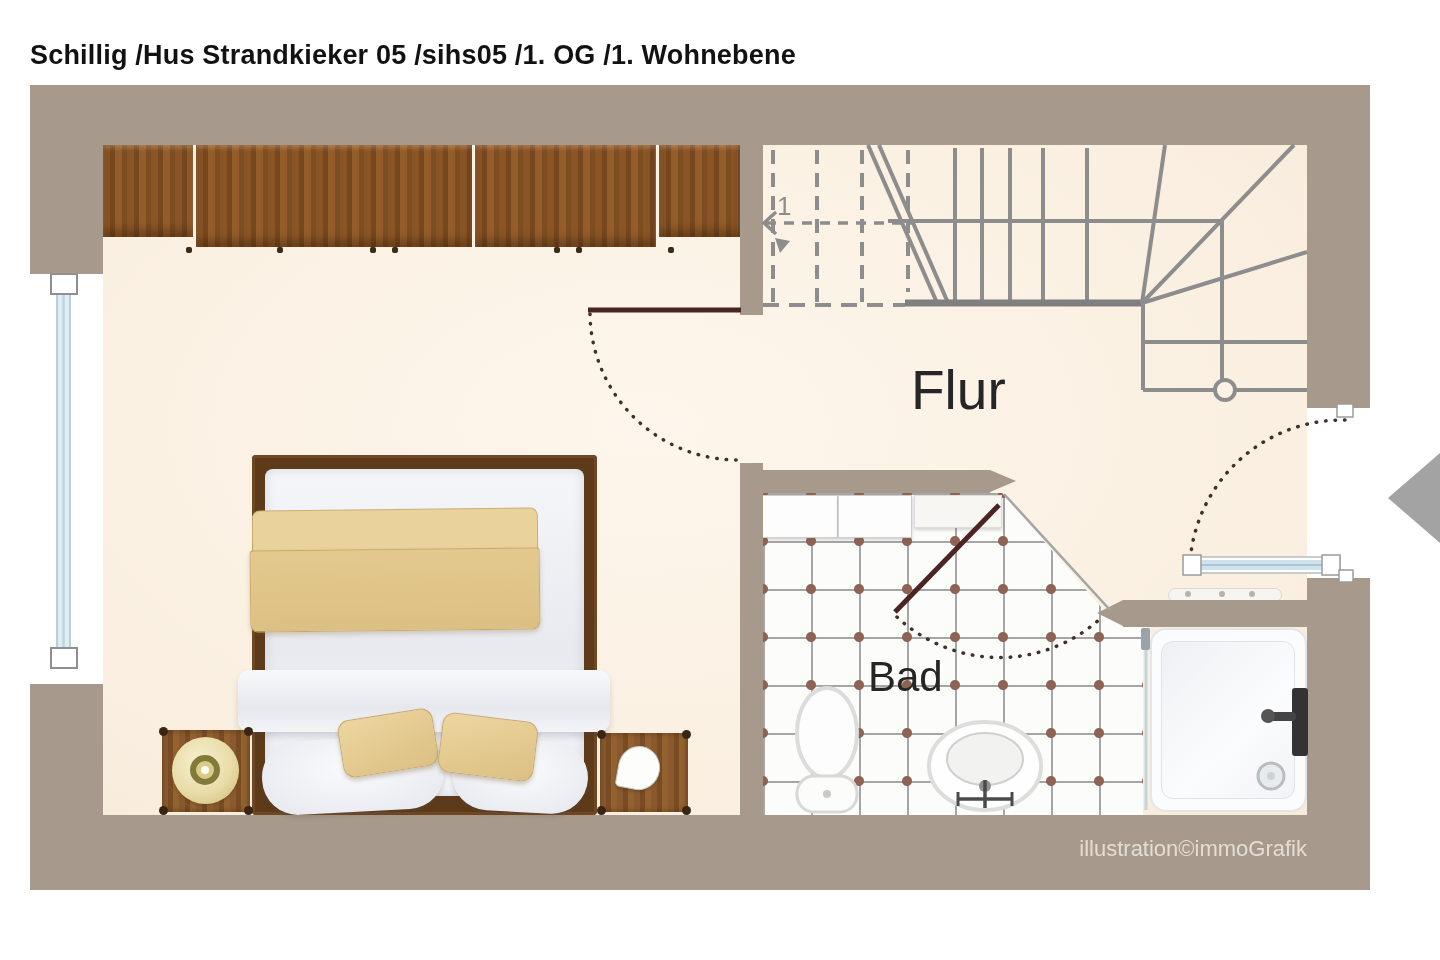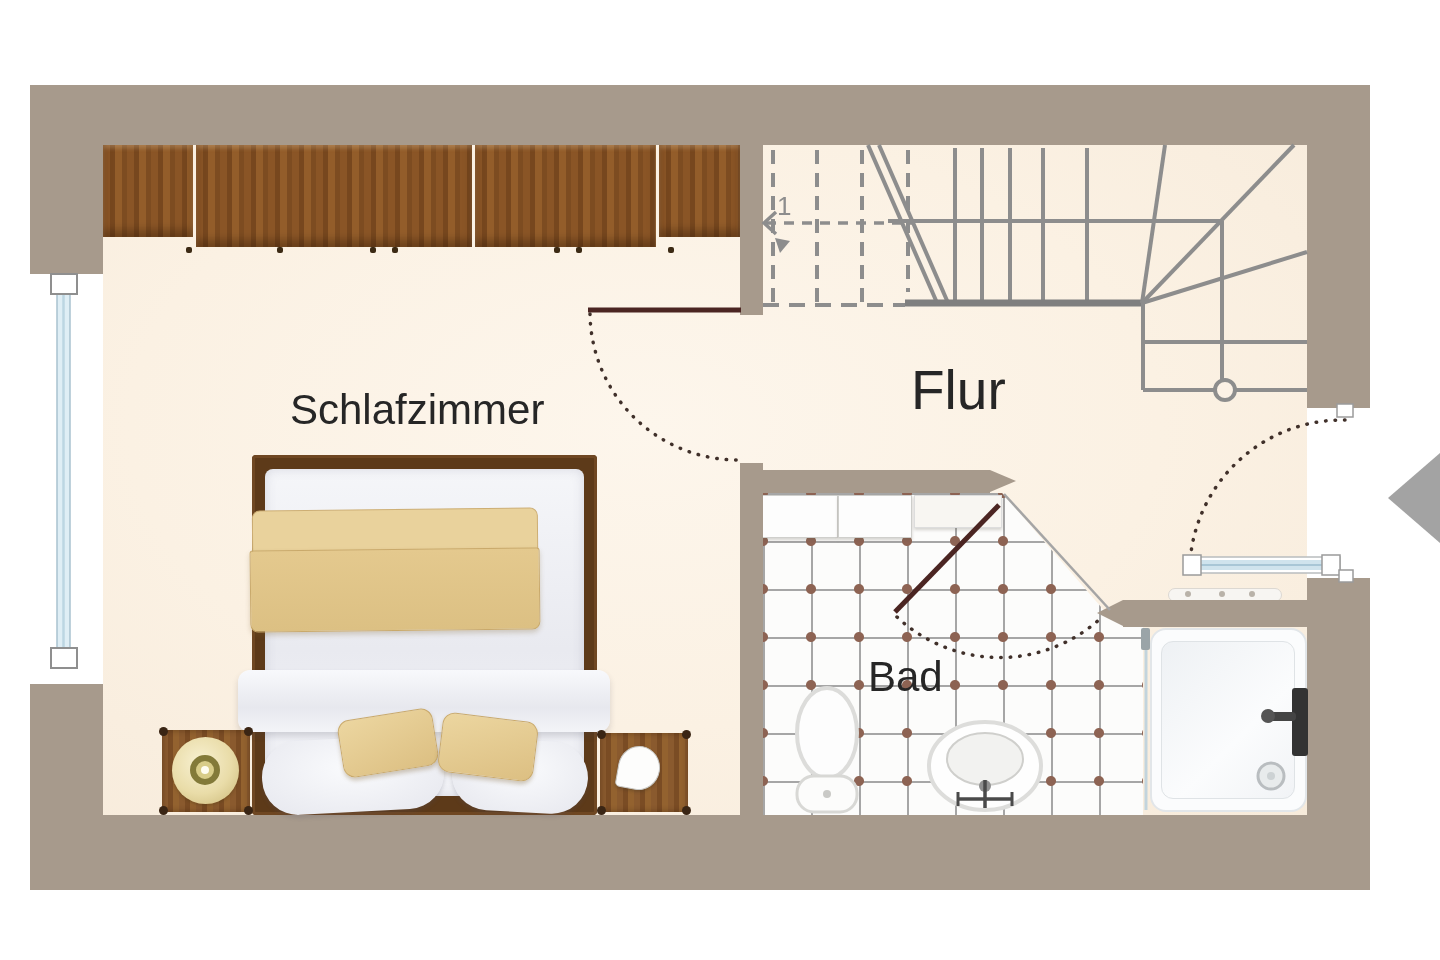--- a/index.html
+++ b/index.html
@@ -98,20 +98,21 @@
   
   .nav-prev{left:1388px;top:453px;width:0;height:0;border-top:45px solid rgba(0,0,0,0);
             border-bottom:45px solid rgba(0,0,0,0);border-right:52px solid #a3a3a3;cursor:pointer;}
   svg.overlay{left:0;top:0;width:1440px;height:960px;pointer-events:none;}
 </style>
 </head>
 <body>
 
 <div class="canvas">
 
+  <div class="abs title">Schillig /Hus Strandkieker 05 /sihs05 /1. OG /1. Wohnebene</div>
 
   <div class="abs floor"></div>
   <div class="abs tiles"></div>
 
   <div class="abs cabinet cab1"></div>
   <div class="abs cabinet cab2"></div>
   <div class="abs cab3 cabinet"></div>
   <div class="abs radiator"></div>
 
   <div class="abs wall wall-top"></div>
@@ -249,20 +250,20 @@
       <line x1="1146" y1="630" x2="1146" y2="810" stroke="#c2d4dd" stroke-width="3"></line>
       <rect x="1141" y="628" width="9" height="22" fill="#9aa4a8" rx="2"></rect>
       <rect x="1292" y="688" width="16" height="68" rx="3" fill="#333333"></rect>
       <rect x="1264" y="712" width="32" height="9" rx="4" fill="#444444"></rect>
       <circle cx="1268" cy="716" r="7" fill="#555555"></circle>
       <circle cx="1271" cy="776" r="13" fill="#e8ebec" stroke="#b9bdc0" stroke-width="3"></circle>
       <circle cx="1271" cy="776" r="4" fill="#cdd2d4"></circle>
     </g>
   </svg>
 
-  <div class="abs room-label lbl-bedroom">Schlafzimmer</div>
   <div class="abs room-label lbl-hall">Flur</div>
   <div class="abs room-label lbl-bath">Bad</div>
 
+  <div class="abs credit">illustration©immoGrafik</div>
 
   <div class="abs nav-prev"></div>
 
 </div>
 
 </body></html>

